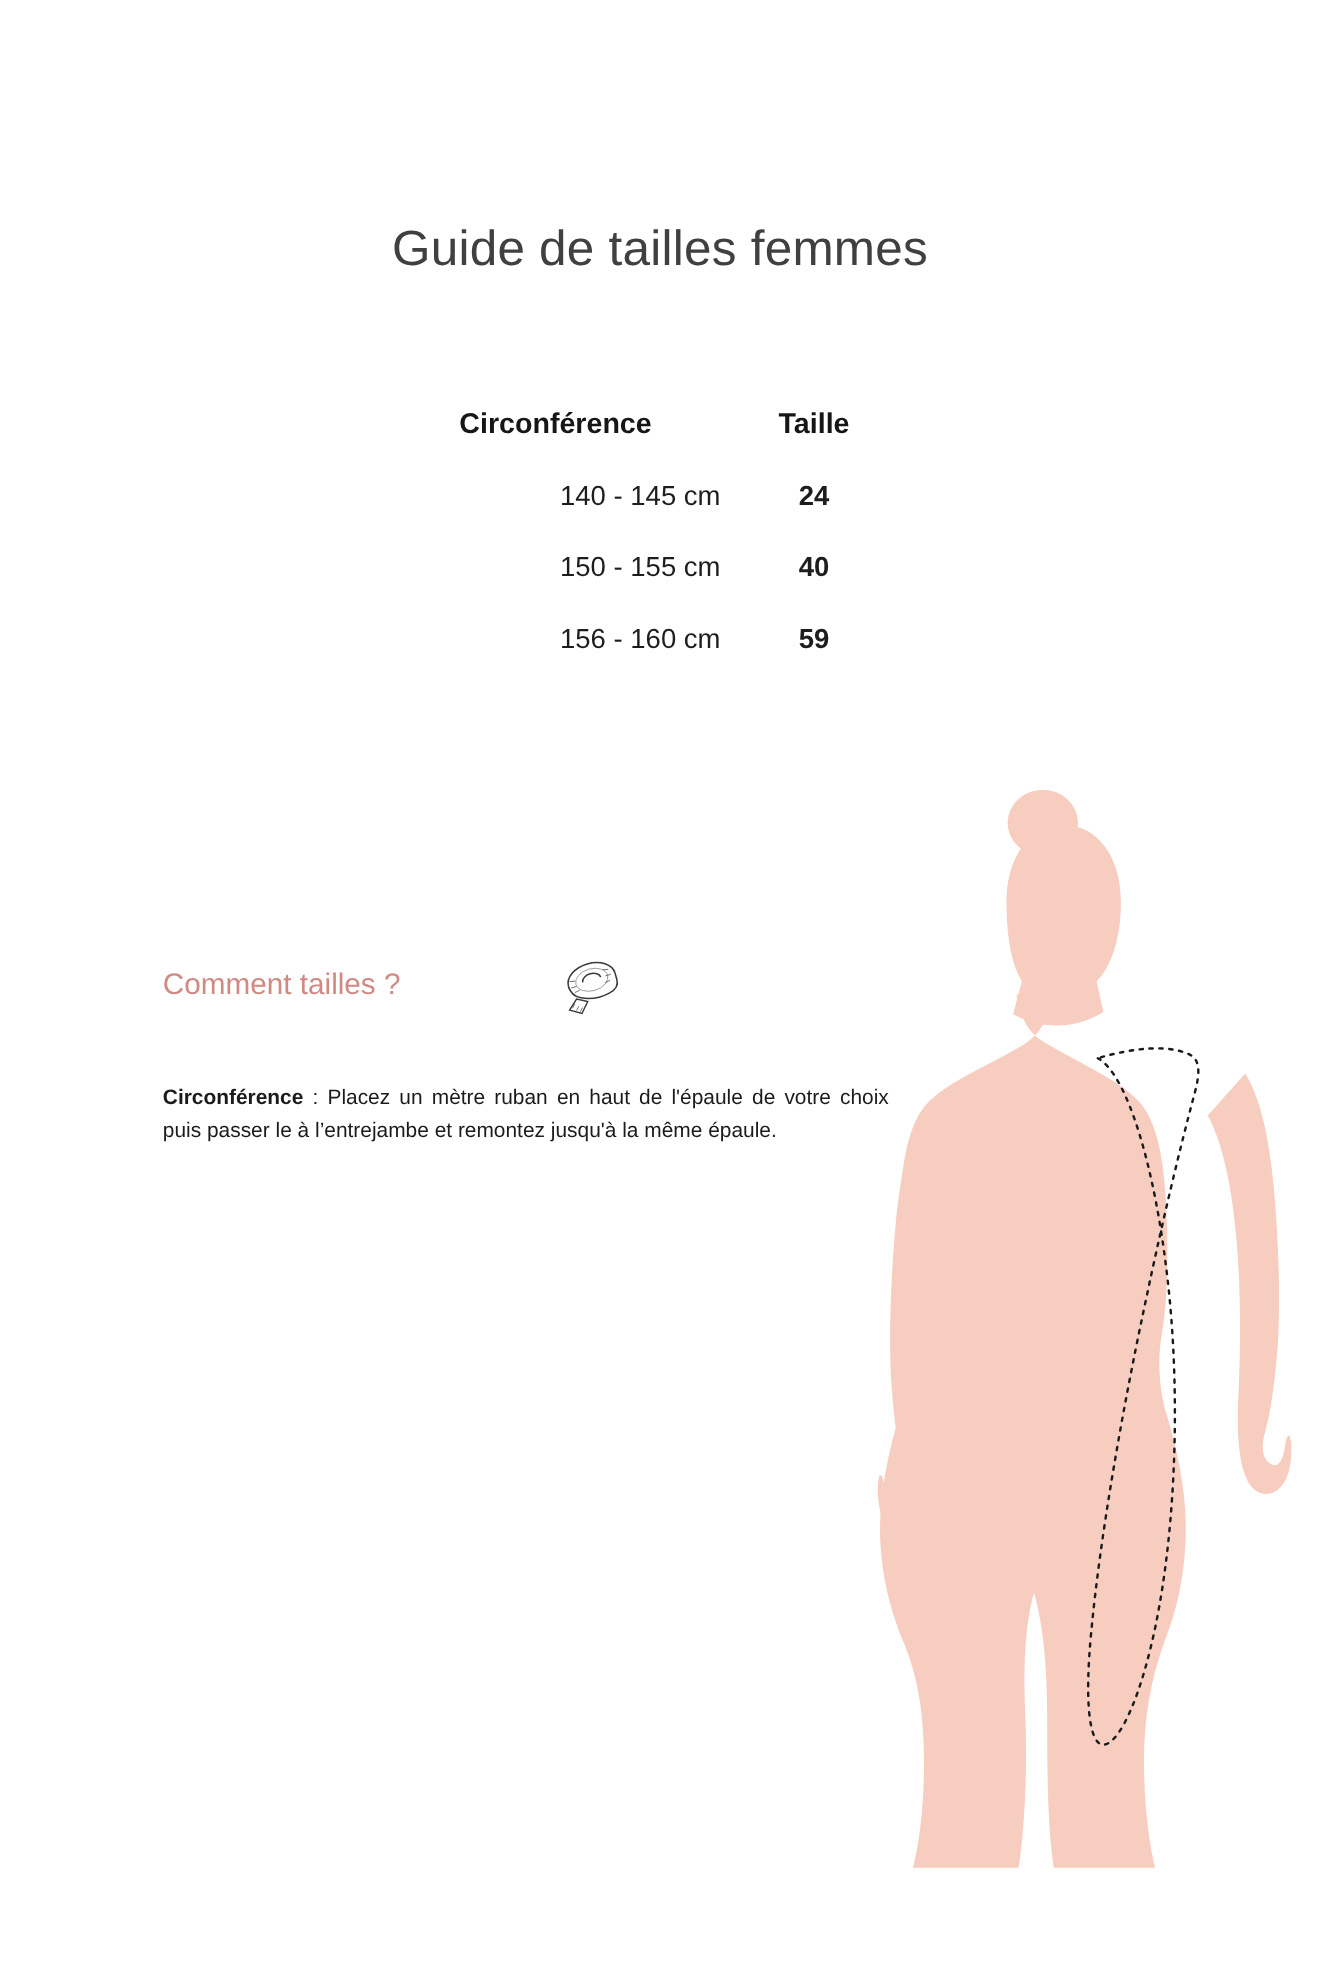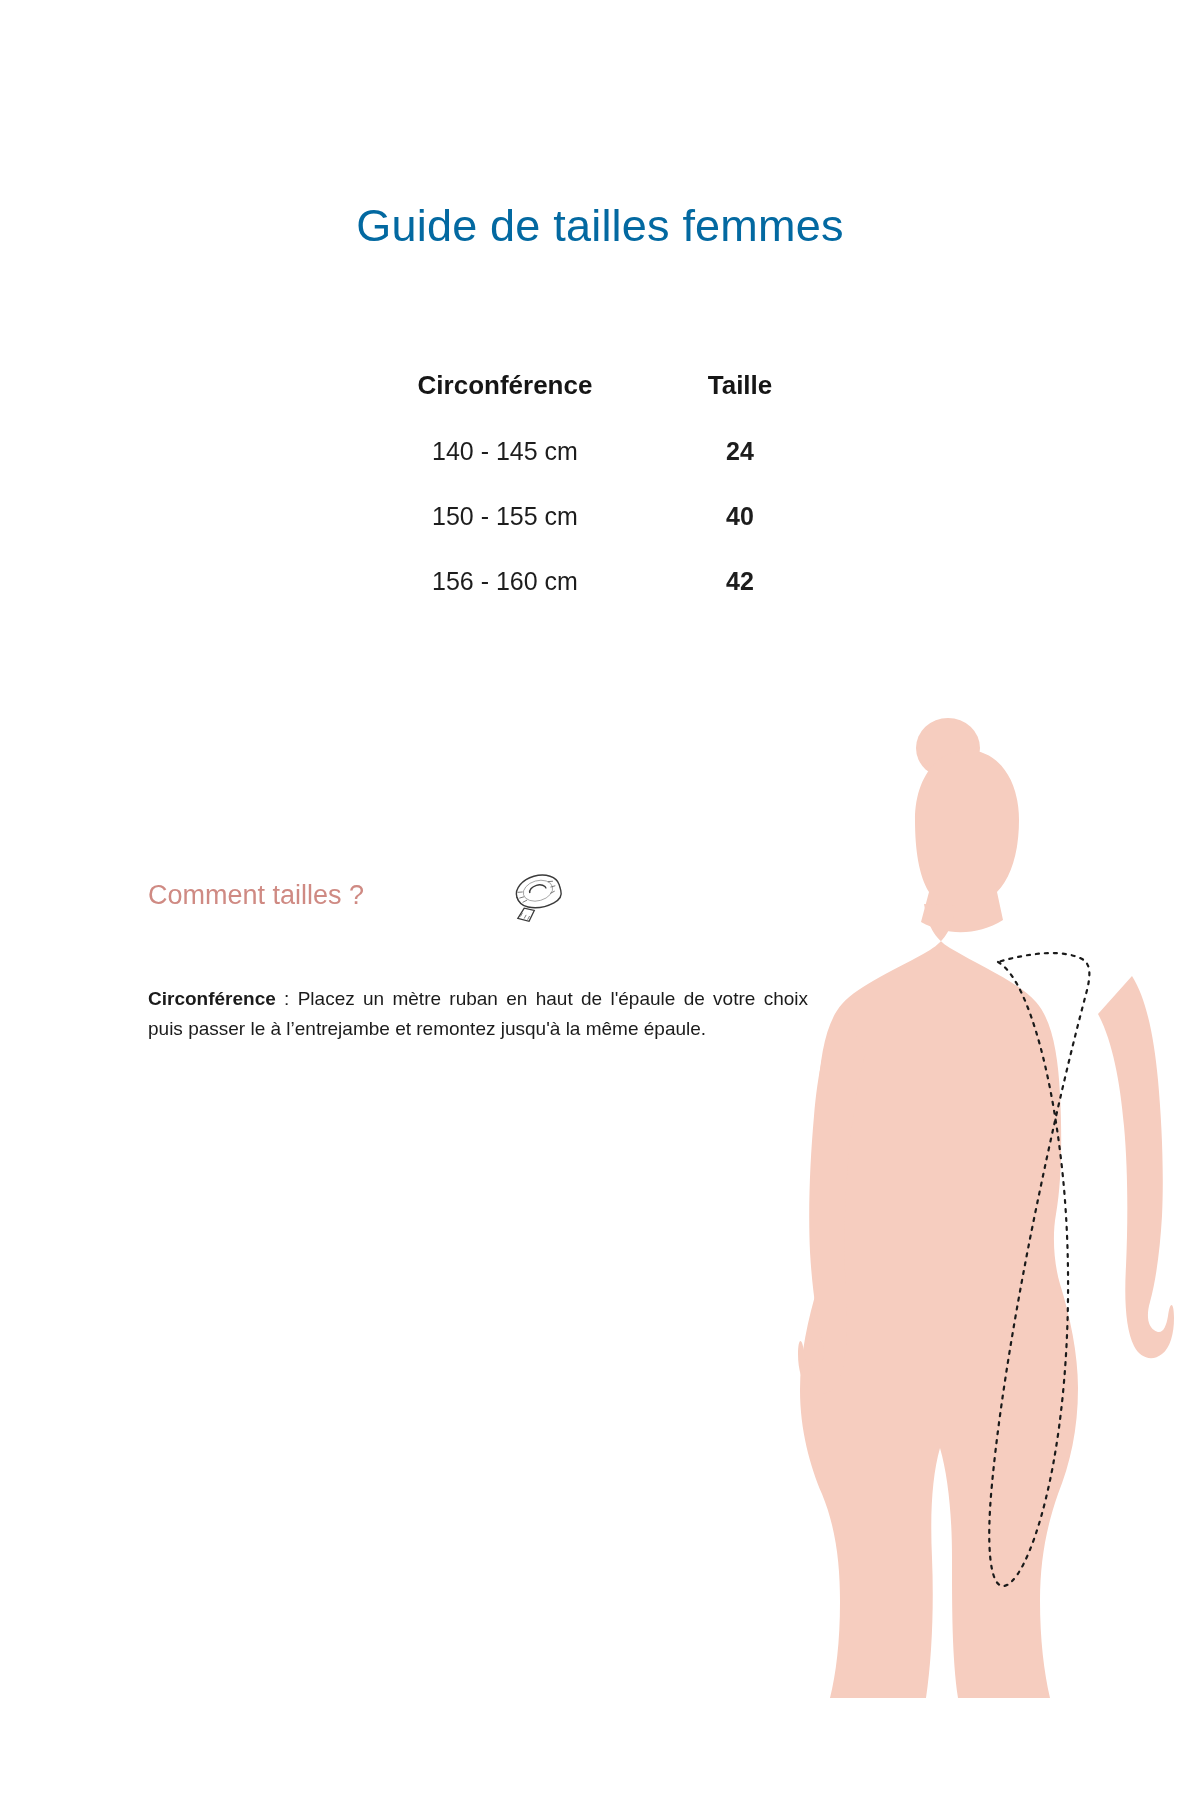--- a/index.html
+++ b/index.html
@@ -26,21 +26,21 @@
   
   .page-title {
     position: absolute;
     top: 170px;
     left: 0;
     width: 1200px;
     text-align: center;
     font-size: 45px;
     font-weight: 400;
     letter-spacing: 0.2px;
-    color: #0369a1;
+    color: #404040;
   }
 
   
   .size-table {
     position: absolute;
     top: 370px;
     left: 355px;
     width: 470px;
     border-collapse: collapse;
   }
@@ -63,21 +63,21 @@
     text-align: center;
     width: 170px;
   }
   .size-table tbody td {
     font-size: 25px;
     padding-bottom: 36px;
     color: #1d1d1d;
     font-weight: 400;
   }
   .size-table tbody td.cell-circ {
-    text-align: center;
+    text-align: right;
   }
   .size-table tbody td.cell-size {
     text-align: center;
     font-weight: 700;
   }
 
   
   .how-heading {
     position: absolute;
     top: 880px;
@@ -145,21 +145,21 @@
       <tr>
         <td class="cell-circ">140 - 145 cm</td>
         <td class="cell-size">24</td>
       </tr>
       <tr>
         <td class="cell-circ">150 - 155 cm</td>
         <td class="cell-size">40</td>
       </tr>
       <tr>
         <td class="cell-circ">156 - 160 cm</td>
-        <td class="cell-size">42</td>
+        <td class="cell-size">59</td>
       </tr>
     </tbody>
   </table>
 
   <div class="how-heading">Comment tailles ?</div>
 
   <div class="tape-icon">
     <svg viewBox="0 0 72 72" width="72" height="72" aria-hidden="true">
       <g transform="rotate(-16 36 32)">
         <ellipse cx="34" cy="28" rx="22" ry="15" fill="#ffffff" stroke="#3a3a3a" stroke-width="1.4"></ellipse>

